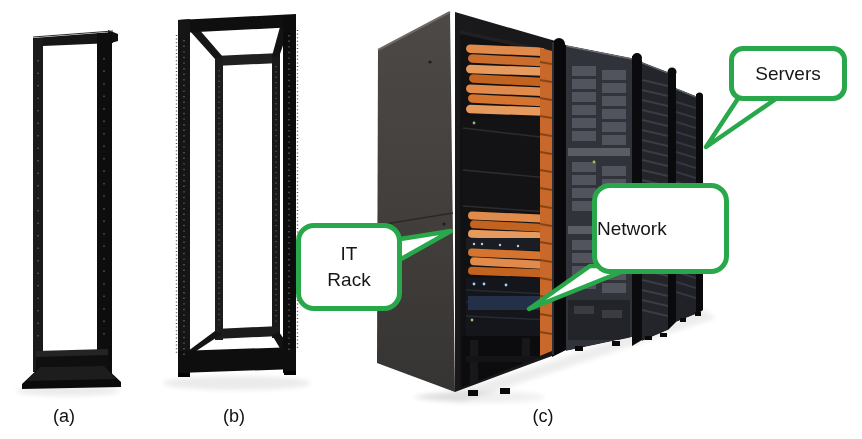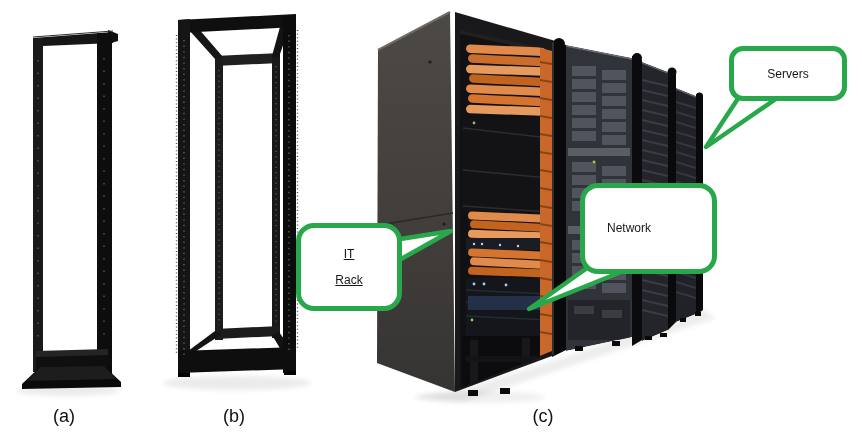--- a/index.html
+++ b/index.html
@@ -4,26 +4,26 @@
 <style>
   html,body{margin:0;padding:0;background:#ffffff;}
   .canvas{
     position:relative;width:862px;height:439px;background:#ffffff;overflow:hidden;
     font-family:"Liberation Sans", sans-serif;
   }
   .bg{position:absolute;left:0;top:0;width:862px;height:439px;}
   .callout{
     position:absolute;box-sizing:border-box;background:#ffffff;
     border:5px solid #28a84a;display:flex;align-items:center;justify-content:center;
-    color:#161616;font-size:12px;line-height:26px;z-index:3;
+    color:#161616;font-size:19px;line-height:26px;z-index:3;
   }
   .callout .lines{text-align:center;}
   .callout-servers{left:729px;top:46px;width:118px;height:55px;border-radius:14px;}
-  .callout-itrack{left:296px;top:223px;width:106px;height:88px;border-radius:18px;text-decoration:underline;}
-  .callout-network{left:580px;top:183px;width:137px;height:91px;border-radius:18px;justify-content:flex-start;padding-left:22px;}
+  .callout-itrack{left:296px;top:223px;width:106px;height:88px;border-radius:18px;}
+  .callout-network{left:592px;top:183px;width:137px;height:91px;border-radius:18px;justify-content:flex-start;}
   .callout-network .lines{text-align:left;line-height:27px;}
   .fig-label{
     position:absolute;width:60px;text-align:center;font-size:18px;color:#111111;z-index:2;
   }
   .fig-label-a{left:34px;top:406px;}
   .fig-label-b{left:204px;top:406px;}
   .fig-label-c{left:513px;top:406px;}
 </style>
 </head>
 <body>

